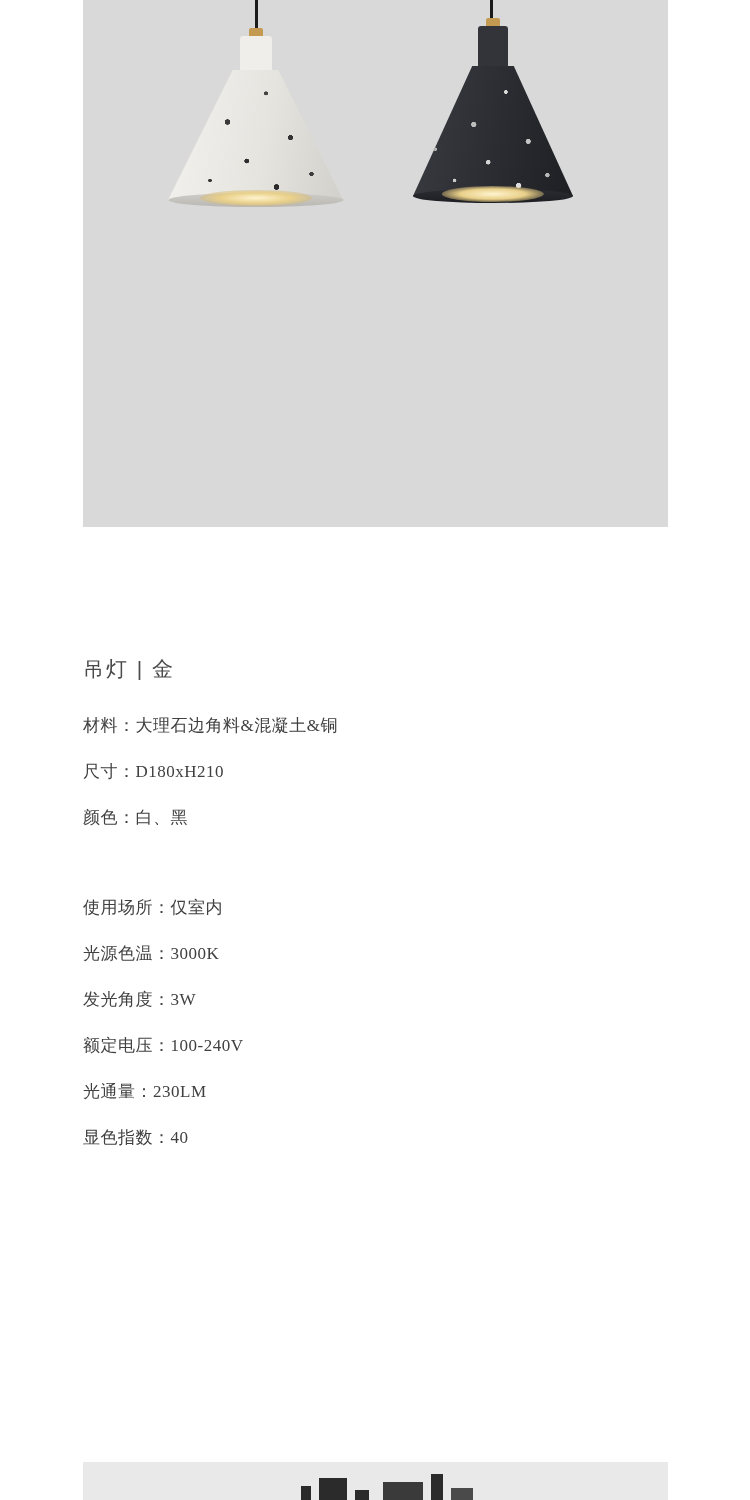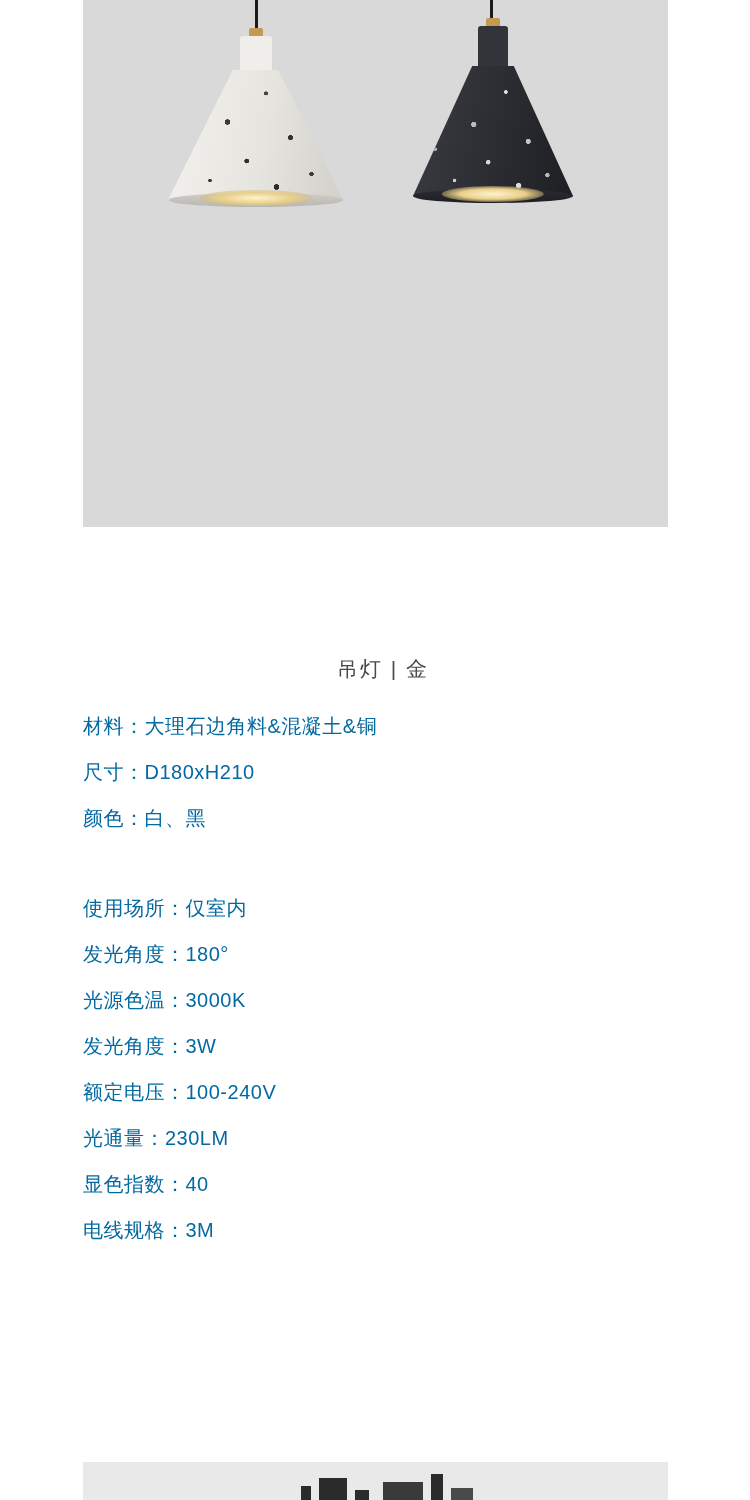--- a/index.html
+++ b/index.html
@@ -142,28 +142,28 @@
     left: 83px;
     top: 655px;
     width: 600px;
   }
   .title {
     font-size: 21px;
     color: #4a4a4a;
     letter-spacing: 2px;
     margin: 0 0 20px 0;
     font-weight: normal;
-    text-align: center;
   }
   .spec-line {
-    font-size: 20px;
-    color: #0369a1;
+    font-size: 17px;
+    color: #404040;
     line-height: 46px;
     letter-spacing: 0.5px;
     white-space: pre;
+    font-family: Liberation Serif, serif;
   }
   .group-gap { height: 44px; }
 
   
   .bottom-strip {
     position: absolute;
     left: 83px;
     top: 1462px;
     width: 585px;
     height: 38px;
@@ -216,27 +216,25 @@
   <div>
     <div class="spec-line">材料：大理石边角料&amp;混凝土&amp;铜</div>
     <div class="spec-line">尺寸：D180xH210</div>
     <div class="spec-line">颜色：白、黑</div>
   </div>
 
   <div class="group-gap"></div>
 
   <div>
     <div class="spec-line">使用场所：仅室内</div>
-    <div class="spec-line">发光角度：180°</div>
     <div class="spec-line">光源色温：3000K</div>
     <div class="spec-line">发光角度：3W</div>
     <div class="spec-line">额定电压：100-240V</div>
     <div class="spec-line">光通量：230LM</div>
     <div class="spec-line">显色指数：40</div>
-    <div class="spec-line">电线规格：3M</div>
   </div>
 </div>
 
 <div class="bottom-strip">
   <div class="strip-shape s1"></div>
   <div class="strip-shape s2"></div>
   <div class="strip-shape s3"></div>
   <div class="strip-shape s4"></div>
   <div class="strip-shape s5"></div>
   <div class="strip-shape s6"></div>

